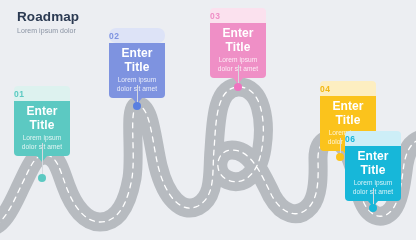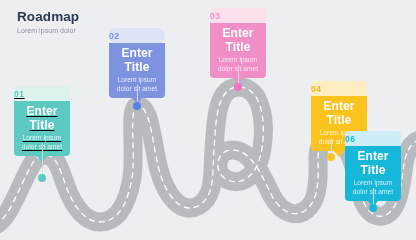--- a/index.html
+++ b/index.html
@@ -172,21 +172,21 @@
                C 282 214, 298 220, 310 206
                C 320 194, 318 170, 318 158
                C 318 140, 330 134, 342 144
                C 354 154, 358 184, 362 198
                C 368 216, 382 222, 392 210
                C 400 200, 402 178, 404 164
                C 408 142, 418 138, 430 138"></path>
     </g>
   </svg>
 
-  <div class="milestone" style="left:14px; top:86px;text-decoration:underline;">
+  <div class="milestone" style="left:14px; top:86px;">
     <div class="card">
       <div class="card-num" style="background: rgb(221, 242, 239); color: rgb(92, 201, 194);">01</div>
       <div class="card-body" style="background: rgb(92, 201, 194);">
         <div class="card-title">Enter Title</div>
         <div class="card-desc">Lorem ipsum dolor sit amet</div>
         <div class="card-tail" style="border-top: 6px solid rgb(92, 201, 194);"></div>
       </div>
     </div>
     <div class="stem" style="top: 57px; height: 35px; background: rgb(214, 217, 222);"></div>
     <div class="node-dot" style="top: 88px; background: rgb(92, 201, 194);"></div>
@@ -211,21 +211,21 @@
       <div class="card-body" style="background: rgb(239, 143, 198);">
         <div class="card-title">Enter Title</div>
         <div class="card-desc">Lorem ipsum dolor sit amet</div>
         <div class="card-tail" style="border-top: 6px solid rgb(239, 143, 198);"></div>
       </div>
     </div>
     <div class="stem" style="top: 57px; height: 19px; background: rgb(214, 217, 222);"></div>
     <div class="node-dot" style="top: 75px; background: rgb(239, 115, 192);"></div>
   </div>
 
-  <div class="milestone" style="left:295px; top:81px;padding-left:16px;">
+  <div class="milestone" style="left:304px; top:81px;padding-left:16px;">
     <div class="card">
       <div class="card-num" style="background: rgb(253, 238, 193); color: rgb(242, 183, 19);">04</div>
       <div class="card-body" style="background: rgb(251, 195, 28);">
         <div class="card-title">Enter Title</div>
         <div class="card-desc">Lorem ipsum dolor sit amet</div>
         <div class="card-tail" style="border-top: 6px solid rgb(251, 195, 28);"></div>
       </div>
     </div>
     <div class="stem" style="top: 57px; height: 19px; background: rgb(214, 217, 222);"></div>
     <div class="node-dot" style="top: 72px; background: rgb(251, 195, 28);"></div>

